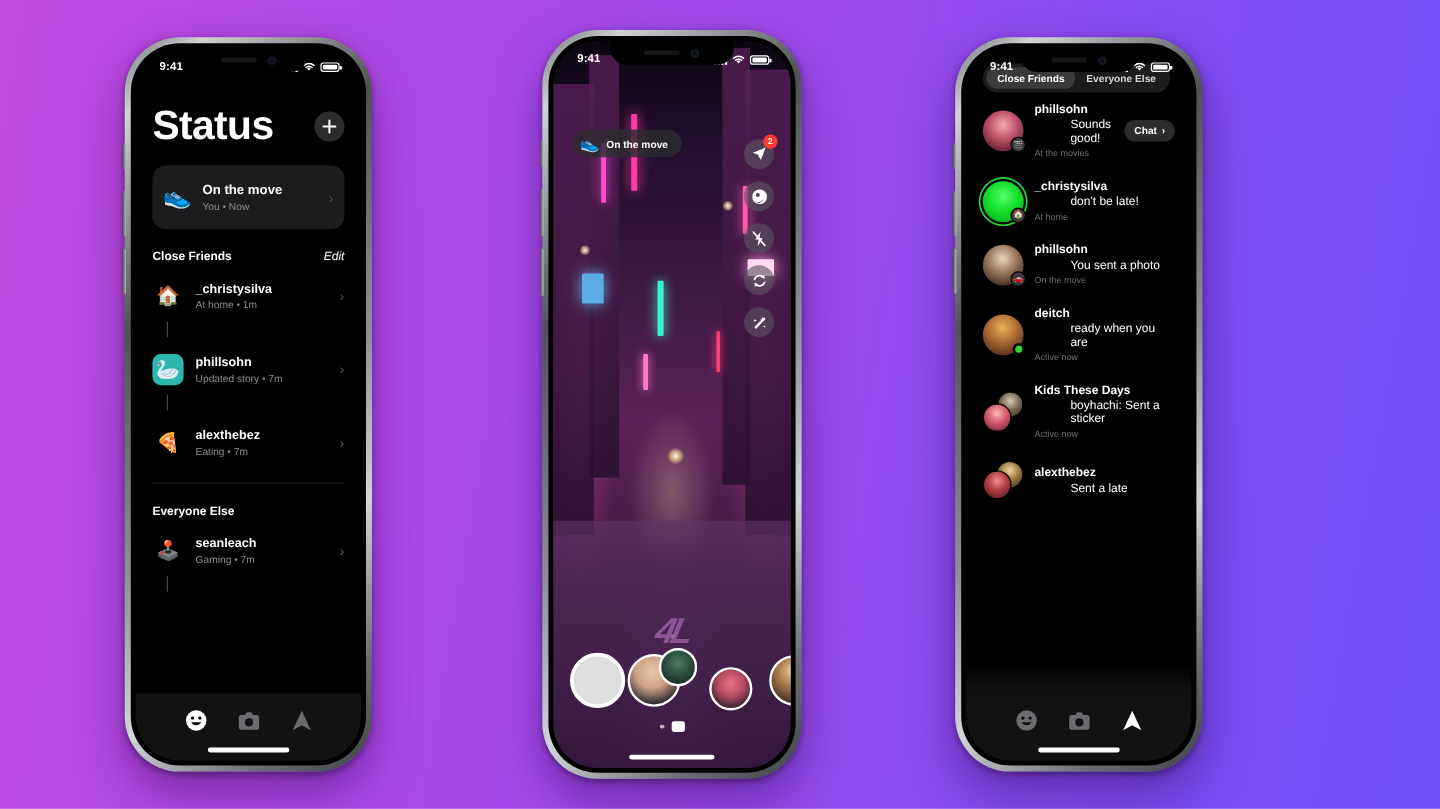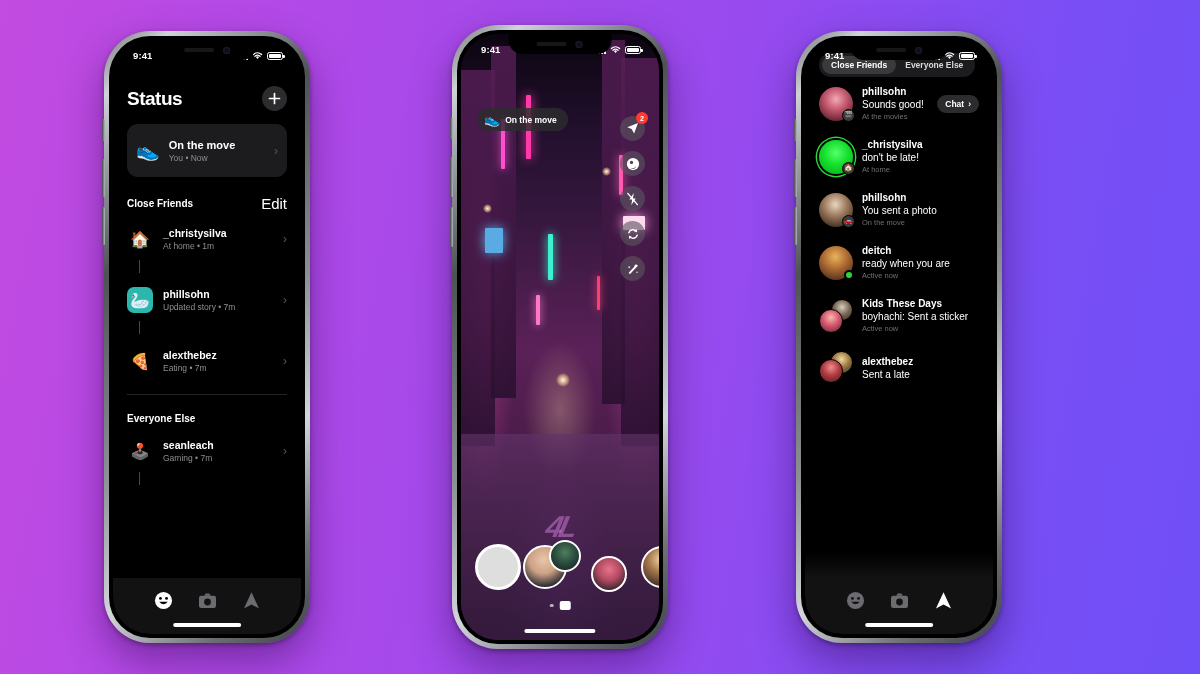--- a/index.html
+++ b/index.html
@@ -45,33 +45,33 @@
 
   
   .homebar { position:absolute; bottom:7px; left:50%; transform:translateX(-50%);
      width:36%; height:4px; border-radius:3px; background:#fff; z-index:40; }
 
   
   .p1 { left:104px; top:31px; width:206px; height:612px; }
   .p1 .screen { background:#000; }
   .pg { position:absolute; inset:0; padding:0 14px; }
   .titlerow { display:flex; align-items:center; justify-content:space-between; padding-top:46px; }
-  .bigtitle { color:#fff; font-size:19px; font-weight:bold; letter-spacing:-.5px; }
+  .bigtitle { color:#fff; font-size:34px; font-weight:bold; letter-spacing:-.5px; }
   .roundbtn { width:25px; height:25px; border-radius:50%; background:#2c2c2e;
      display:flex; align-items:center; justify-content:center; color:#fff; }
   .statuscard { margin-top:13px; background:#1c1c1e; border-radius:11px; height:53px;
      display:flex; align-items:center; padding:0 9px; gap:9px; }
   .emoji { font-size:19px; line-height:1; }
   .sc-txt { flex:1; }
   .sc-t { color:#fff; font-size:11px; font-weight:bold; }
   .sc-s { color:#8e8e93; font-size:8.5px; margin-top:2px; }
   .chev { color:#58585c; font-size:12px; }
   .sechead { display:flex; align-items:center; justify-content:space-between; margin-top:18px; }
   .sechead .h { color:#fff; font-size:10px; font-weight:bold; }
-  .sechead .e { color:#fff; font-size:15px; }
+  .sechead .e { color:#fff; font-size:10px;font-style:italic; }
   .frow { display:flex; align-items:center; gap:10px; height:42px; margin-top:6px; }
   .fav { width:26px; height:26px; border-radius:7px; display:flex; align-items:center;
      justify-content:center; font-size:16px; flex-shrink:0; }
   .fav.sq { background:#2bb7ae; }
   .fname { color:#fff; font-size:10.5px; font-weight:bold; }
   .fsub { color:#8e8e93; font-size:8.5px; margin-top:2px; }
   .ftx { flex:1; }
   .connector { width:1px; height:13px; background:#48484a; margin-left:12px; }
   .divider { height:1px; background:#242426; margin:12px 0 0; }
 
@@ -137,21 +137,21 @@
   .trow { display:flex; align-items:center; gap:9px; padding:9px 0; }
   .tav { width:34px; height:34px; border-radius:50%; flex-shrink:0; position:relative; }
   .ring { box-shadow:0 0 0 2px #000, 0 0 0 3.4px #2bd53a; }
   .tav .mini { position:absolute; right:-2px; bottom:-1px; width:13px; height:13px; border-radius:50%;
      background:#3a3a3c; border:1.6px solid #000; display:flex; align-items:center;
      justify-content:center; font-size:7px; }
   .tav .dotg { position:absolute; right:-1px; bottom:0px; width:10px; height:10px; border-radius:50%;
      background:#2bd53a; border:2px solid #000; }
   .ttxt { flex:1; min-width:0; }
   .tname { color:#fff; font-size:10px; font-weight:bold; }
-  .tmsg { color:#fff; font-size:10px; margin-top:1.5px; }
+  .tmsg { color:#fff; font-size:10px; margin-top:1.5px;margin-left:30px; }
   .tsub { color:#6f6f73; font-size:7.5px; margin-top:2.5px; }
   .chatbtn { background:#2c2c2e; border-radius:11px; padding:4px 8px; display:flex;
      align-items:center; gap:4px; color:#fff; font-size:8.5px; font-weight:bold; flex-shrink:0; }
   .grpav { width:34px; height:34px; position:relative; flex-shrink:0; }
   .grpav i { position:absolute; border-radius:50%; border:1.6px solid #000; display:block; }
   .fadeout { position:absolute; left:0; right:0; bottom:56px; height:26px; z-index:25;
      background:linear-gradient(180deg,rgba(0,0,0,0),#121212); }
 </style>
 </head>
 <body>

